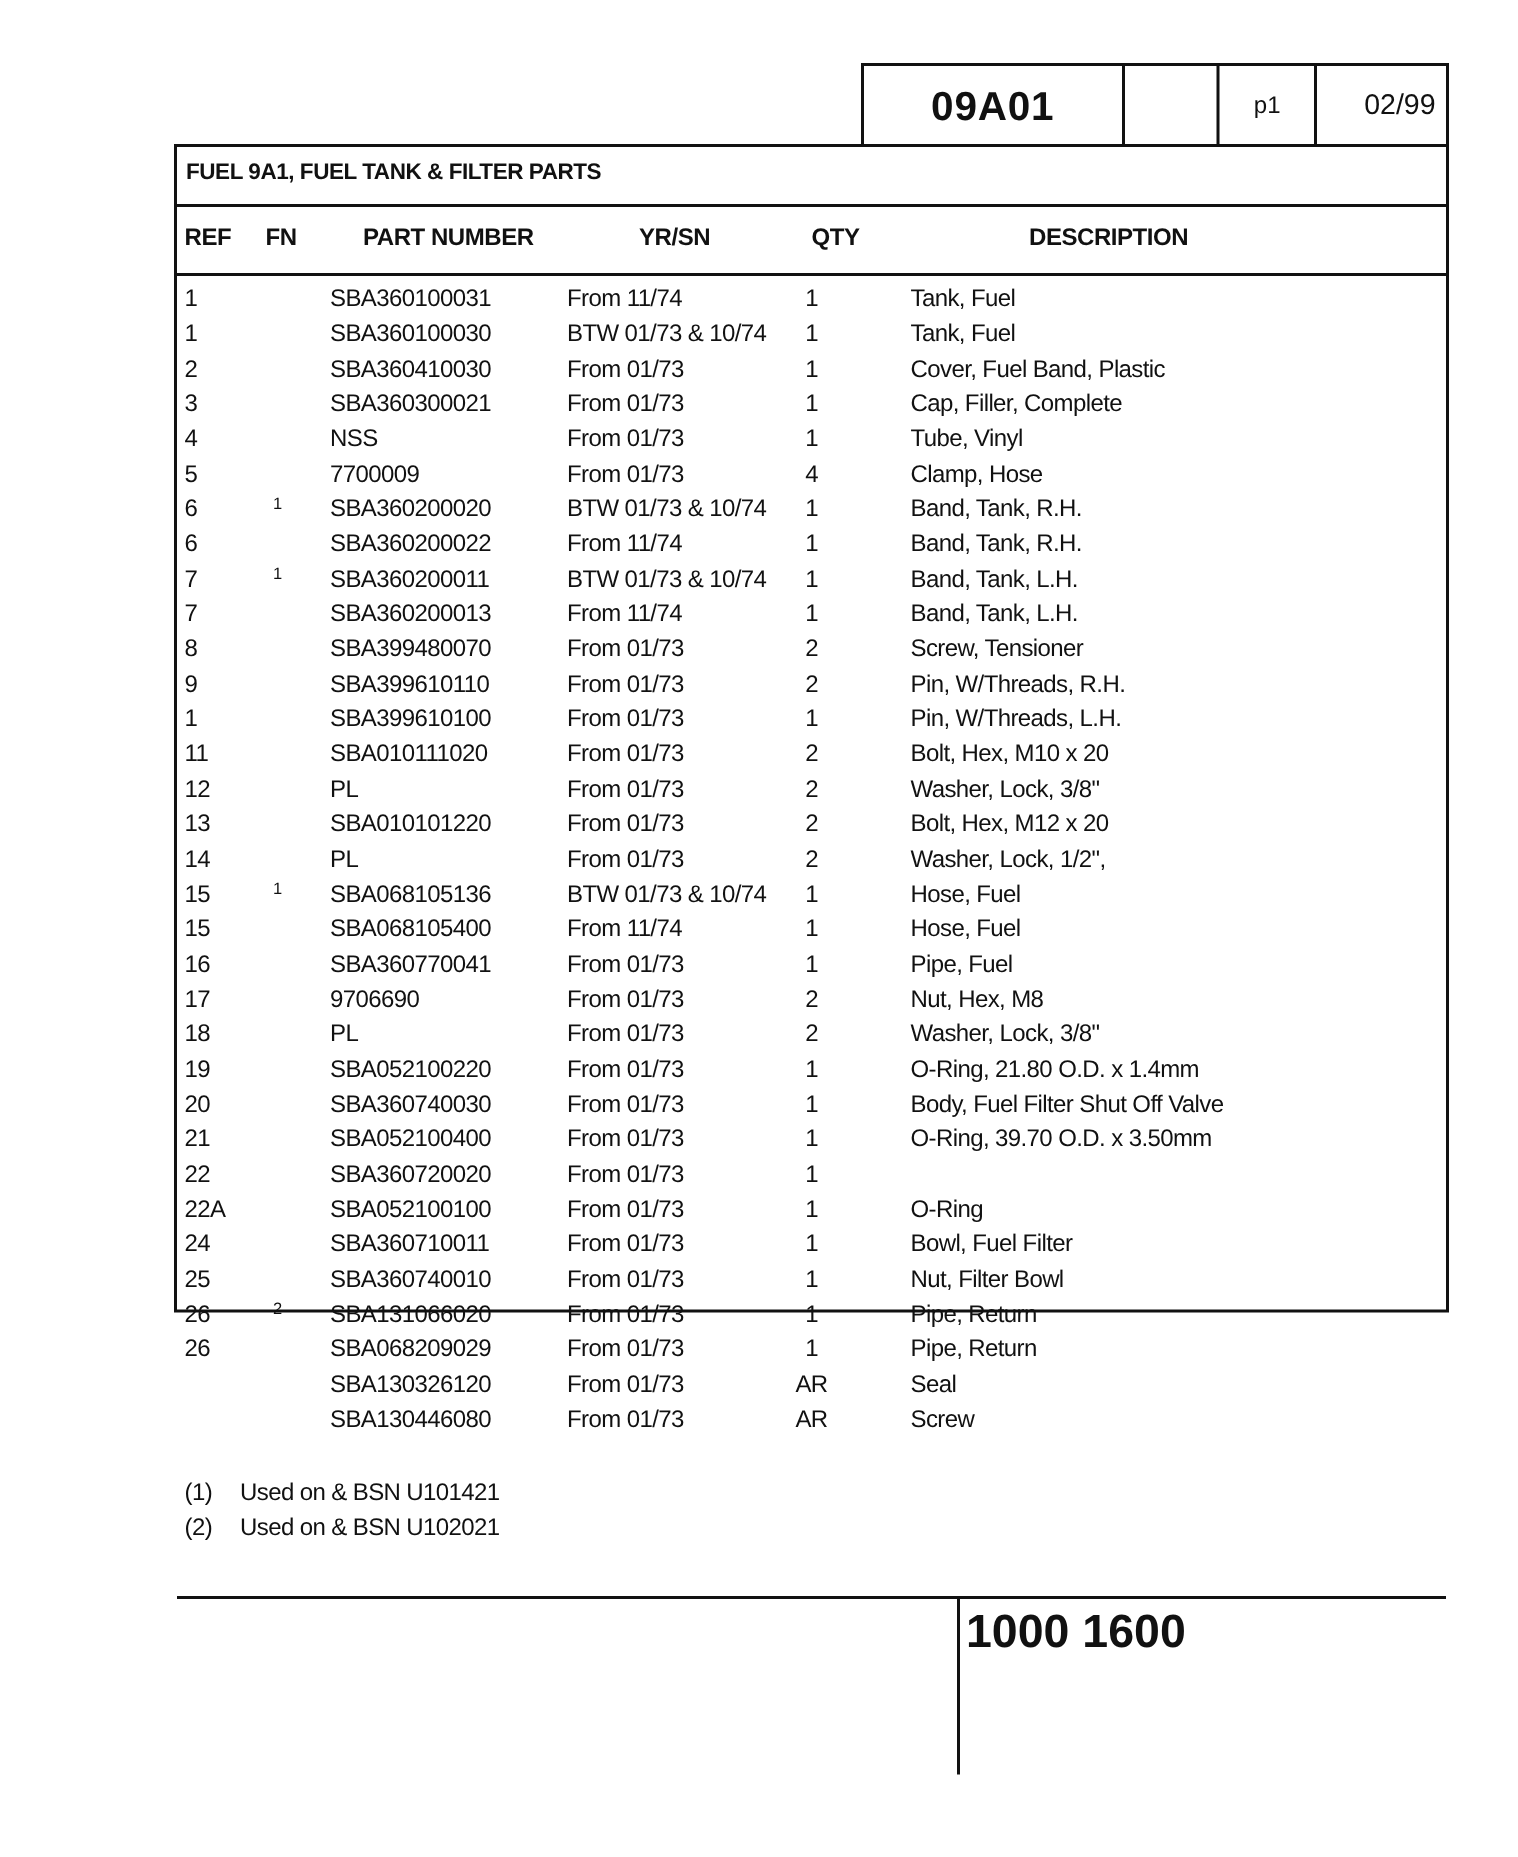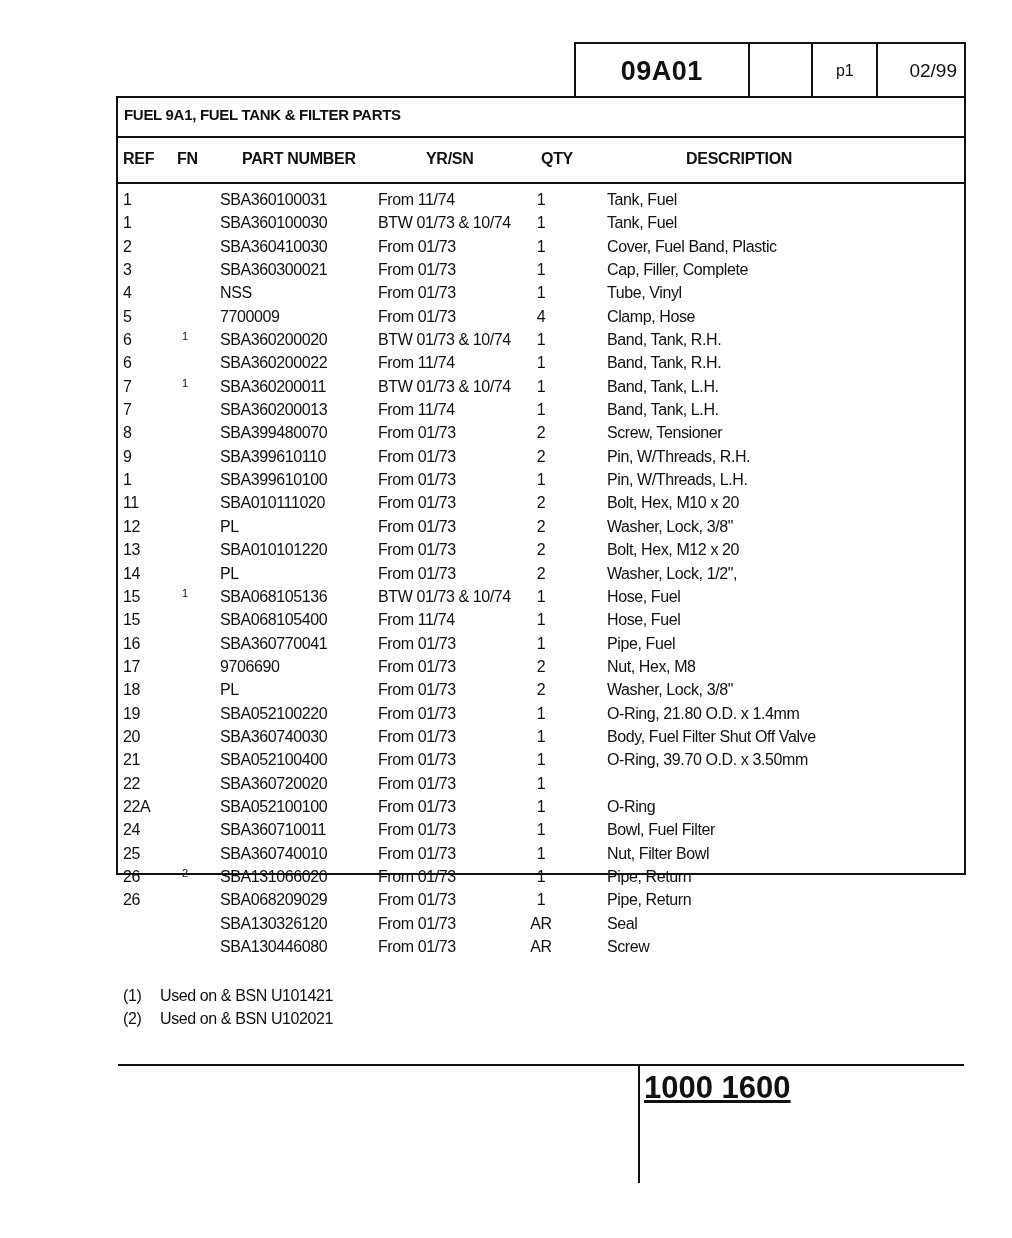--- a/index.html
+++ b/index.html
@@ -124,21 +124,20 @@
       height: 117px;
       border-left: 2px solid #111;
     }
     .footer-code {
       position: absolute;
       left: 526px;
       top: 972px;
       font-size: 31px;
       font-weight: bold;
       letter-spacing: 0px;
-      text-decoration: underline;
     }
   </style>
 </head>
 <body>
 
 <div class="title-block">
   <div class="title-cell tc-code">09A01</div>
   <div class="title-cell tc-blank"></div>
   <div class="title-cell tc-page">p1</div>
   <div class="title-cell tc-date">02/99</div>

